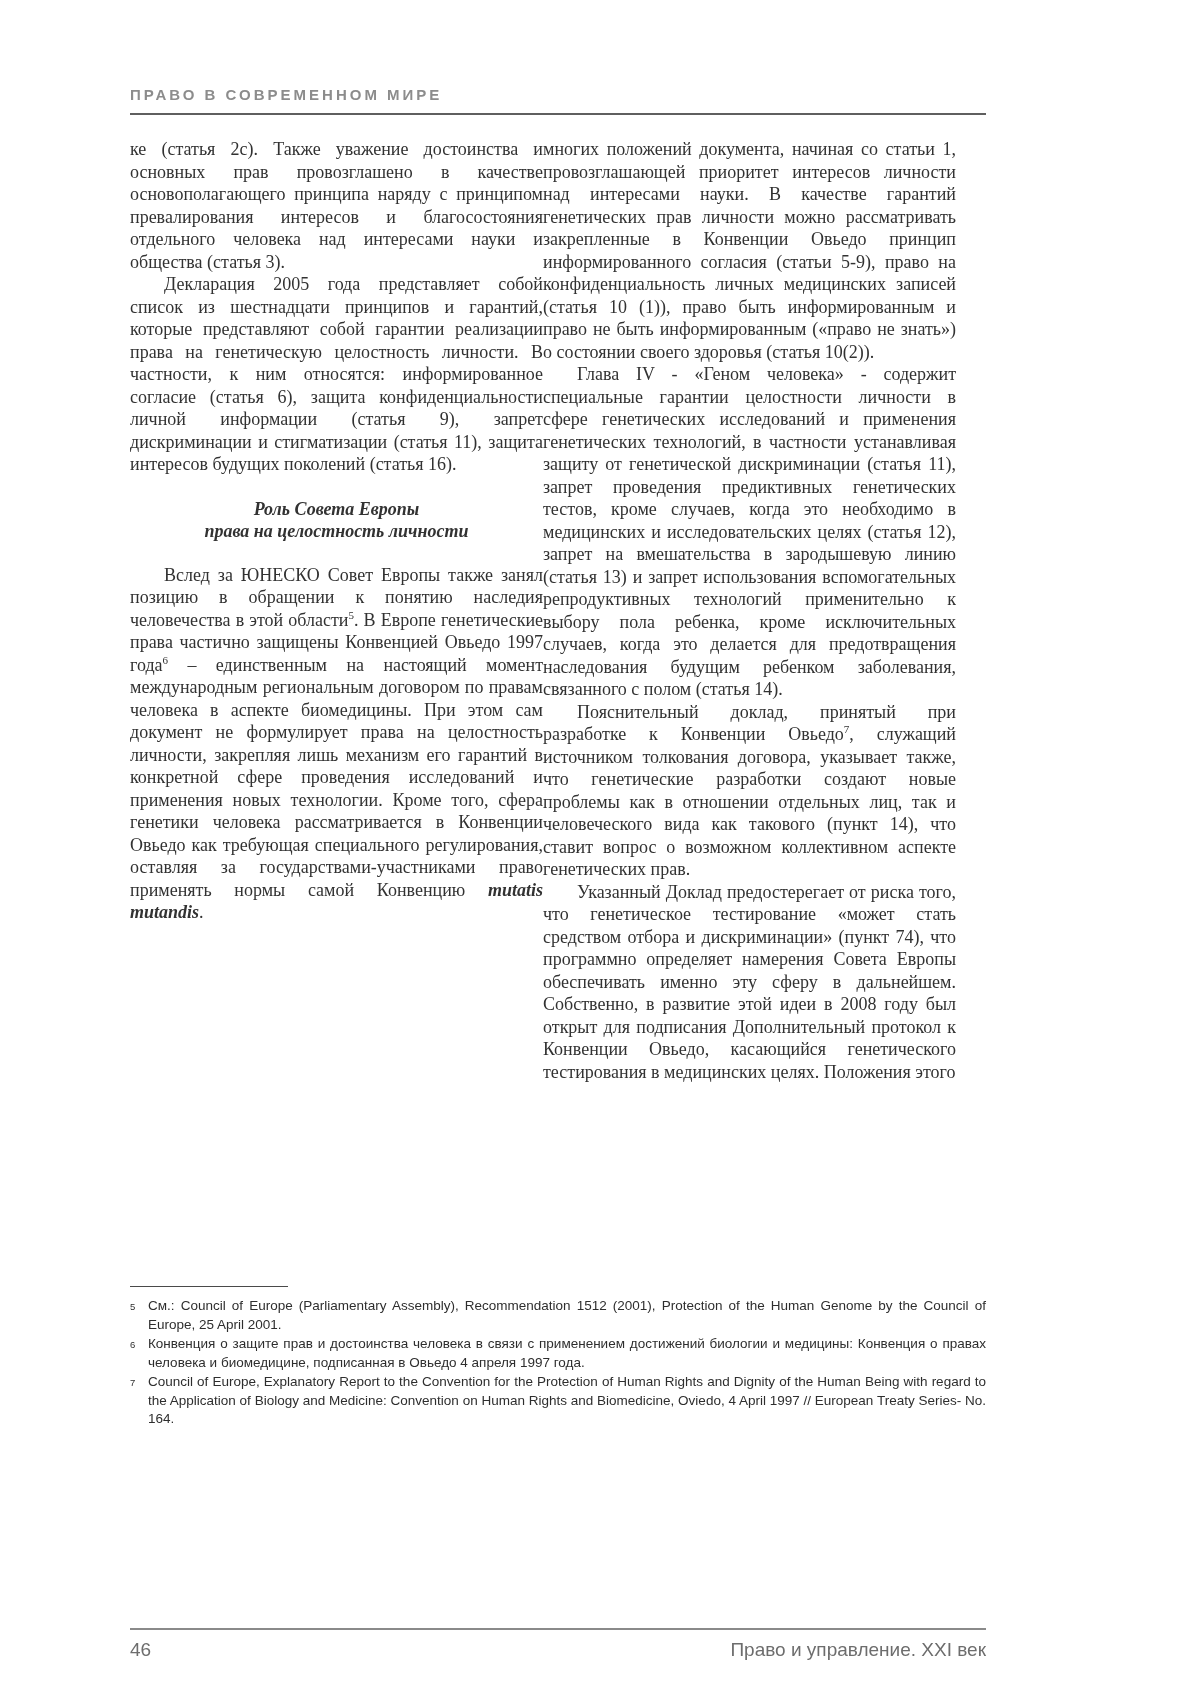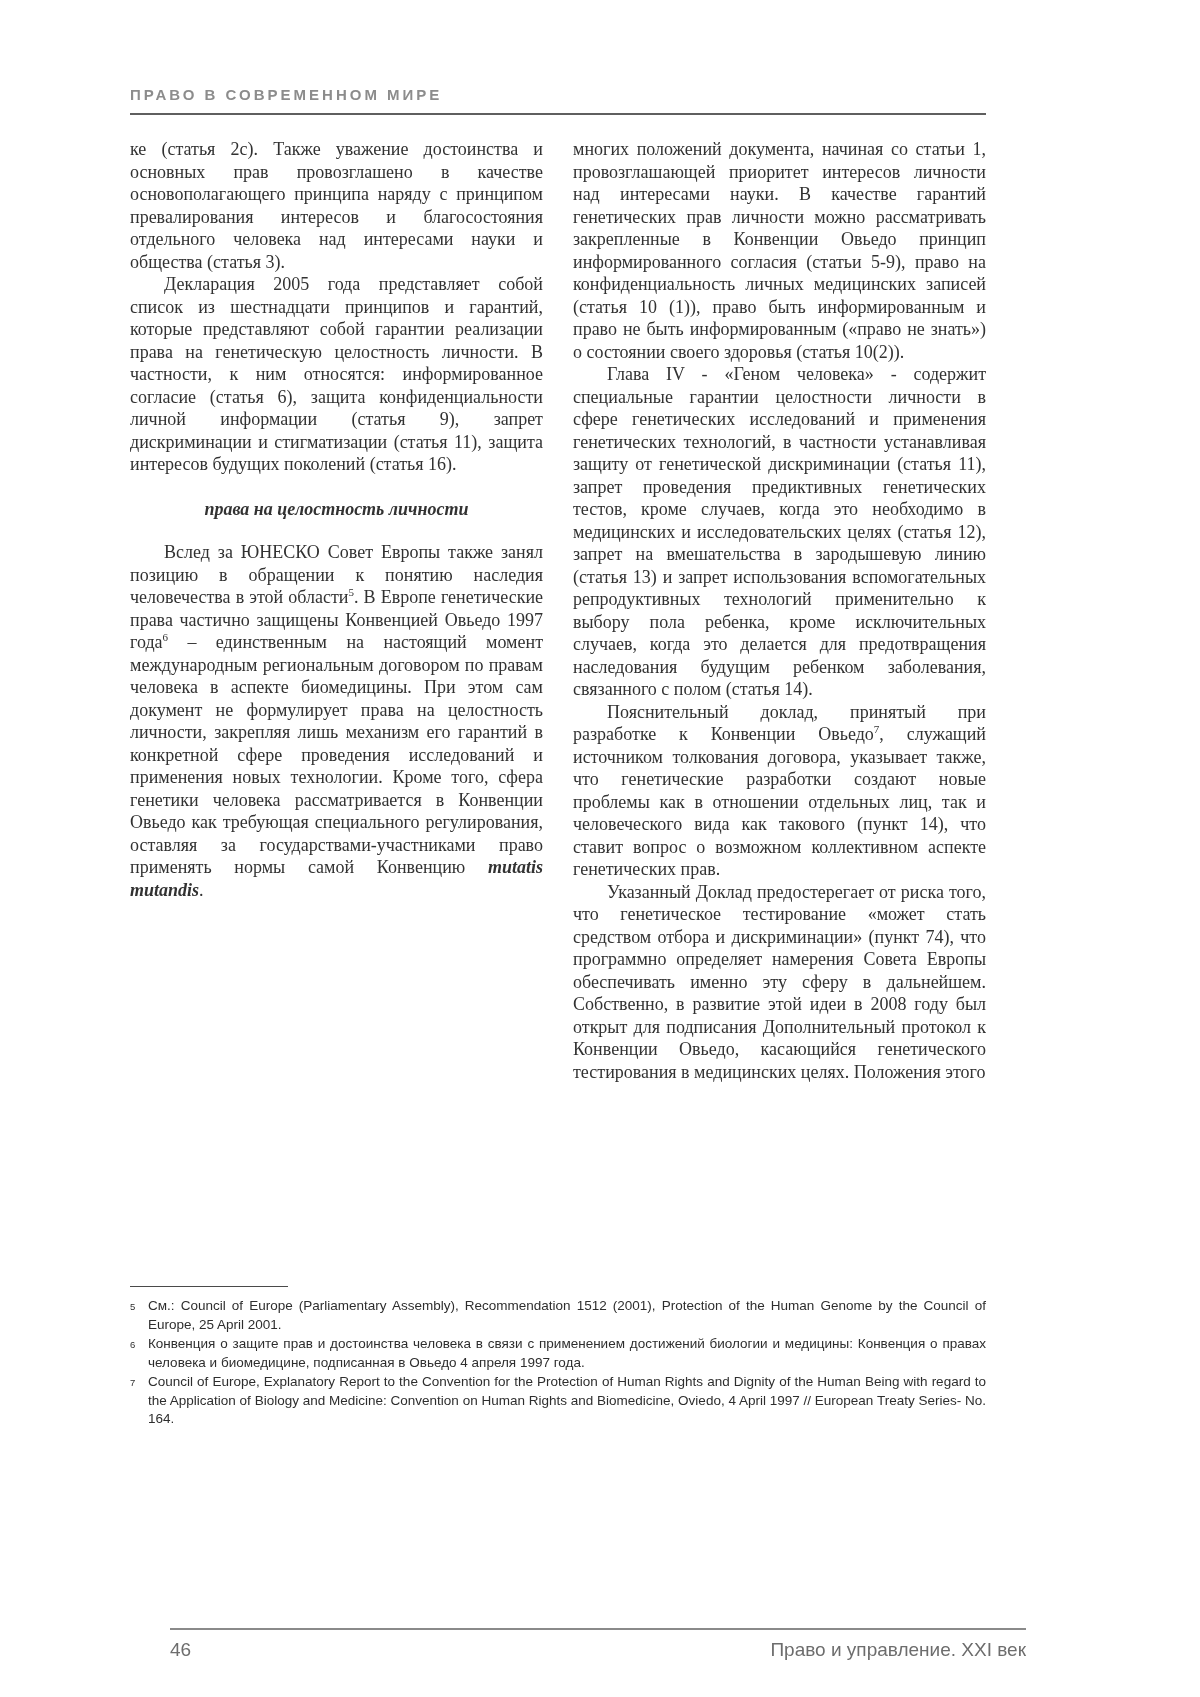--- a/index.html
+++ b/index.html
@@ -37,21 +37,20 @@
     color: #8c8c8c;
   }
   
   .columns {
     position: absolute;
     top: 138px;
     left: 130px;
     width: 856px;
     height: 1140px;
     display: flex;
-    gap: 30px;
     overflow: hidden;
   }
   .col {
     width: 413px;
     font-size: 18px;
     line-height: 22.5px;
     text-align: justify;
     hyphens: auto;
     color: #323232;
   }
@@ -106,37 +105,37 @@
     left: 130px;
     width: 856px;
     border-top: 2px solid #8a8a8a;
     padding-top: 9px;
     display: flex;
     justify-content: space-between;
     align-items: center;
     font-family: "Liberation Sans", "DejaVu Sans", sans-serif;
     font-size: 19px;
     color: #6d6d6d;
-    margin-left: 40px;
   }
 </style>
 </head>
 <body>
 
 <div class="page">
 
   <div class="header">
     <span class="header-title">ПРАВО В СОВРЕМЕННОМ МИРЕ</span>
   </div>
 
   <div class="columns">
     <div class="col">
         <p class="noindent">ке (статья 2с). Также уважение достоинства и основных прав провозглашено в качестве основополагающего принципа наряду с принципом превалирования интересов и благосостояния отдельного человека над интересами науки и общества (статья 3).</p>
         <p>Декларация 2005 года представляет собой список из шестнадцати принципов и гарантий, которые представляют собой гарантии реализации права на генетическую целостность личности. В частности, к ним относятся: информированное согласие (статья 6), защита конфиденциальности личной информации (статья 9), запрет дискриминации и стигматизации (статья 11), защита интересов будущих поколений (статья 16).</p>
         <div class="col-heading">
+          <div>Роль Совета Европы</div>
           <div>права на целостность личности</div>
         </div>
         <p>Вслед за ЮНЕСКО Совет Европы также занял позицию в обращении к понятию наследия человечества в этой области<sup>5</sup>. В Европе генетические права частично защищены Конвенцией Овьедо 1997 года<sup>6</sup> – единственным на настоящий момент международным региональным договором по правам человека в аспекте биомедицины. При этом сам документ не формулирует права на целостность личности, закрепляя лишь механизм его гарантий в конкретной сфере проведения исследований и применения новых технологии. Кроме того, сфера генетики человека рассматривается в Конвенции Овьедо как требующая специального регулирования, оставляя за государствами-участниками право применять нормы самой Конвенцию <span class="bi">mutatis mutandis</span>.</p>
       </div>
     <div class="col">
         <p class="noindent">многих положений документа, начиная со статьи 1, провозглашающей приоритет интересов личности над интересами науки. В качестве гарантий генетических прав личности можно рассматривать закрепленные в Конвенции Овьедо принцип информированного согласия (статьи 5-9), право на конфиденциальность личных медицинских записей (статья 10 (1)), право быть информированным и право не быть информированным («право не знать») о состоянии своего здоровья (статья 10(2)).</p>
         <p>Глава IV - «Геном человека» - содержит специальные гарантии целостности личности в сфере генетических исследований и применения генетических технологий, в частности устанавливая защиту от генетической дискриминации (статья 11), запрет проведения предиктивных генетических тестов, кроме случаев, когда это необходимо в медицинских и исследовательских целях (статья 12), запрет на вмешательства в зародышевую линию (статья 13) и запрет использования вспомогательных репродуктивных технологий применительно к выбору пола ребенка, кроме исключительных случаев, когда это делается для предотвращения наследования будущим ребенком заболевания, связанного с полом (статья 14).</p>
         <p>Пояснительный доклад, принятый при разработке к Конвенции Овьедо<sup>7</sup>, служащий источником толкования договора, указывает также, что генетические разработки создают новые проблемы как в отношении отдельных лиц, так и человеческого вида как такового (пункт 14), что ставит вопрос о возможном коллективном аспекте генетических прав.</p>
         <p>Указанный Доклад предостерегает от риска того, что генетическое тестирование «может стать средством отбора и дискриминации» (пункт 74), что программно определяет намерения Совета Европы обеспечивать именно эту сферу в дальнейшем. Собственно, в развитие этой идеи в 2008 году был открыт для подписания Дополнительный протокол к Конвенции Овьедо, касающийся генетического тестирования в медицинских целях. Положения этого</p>
       </div>

